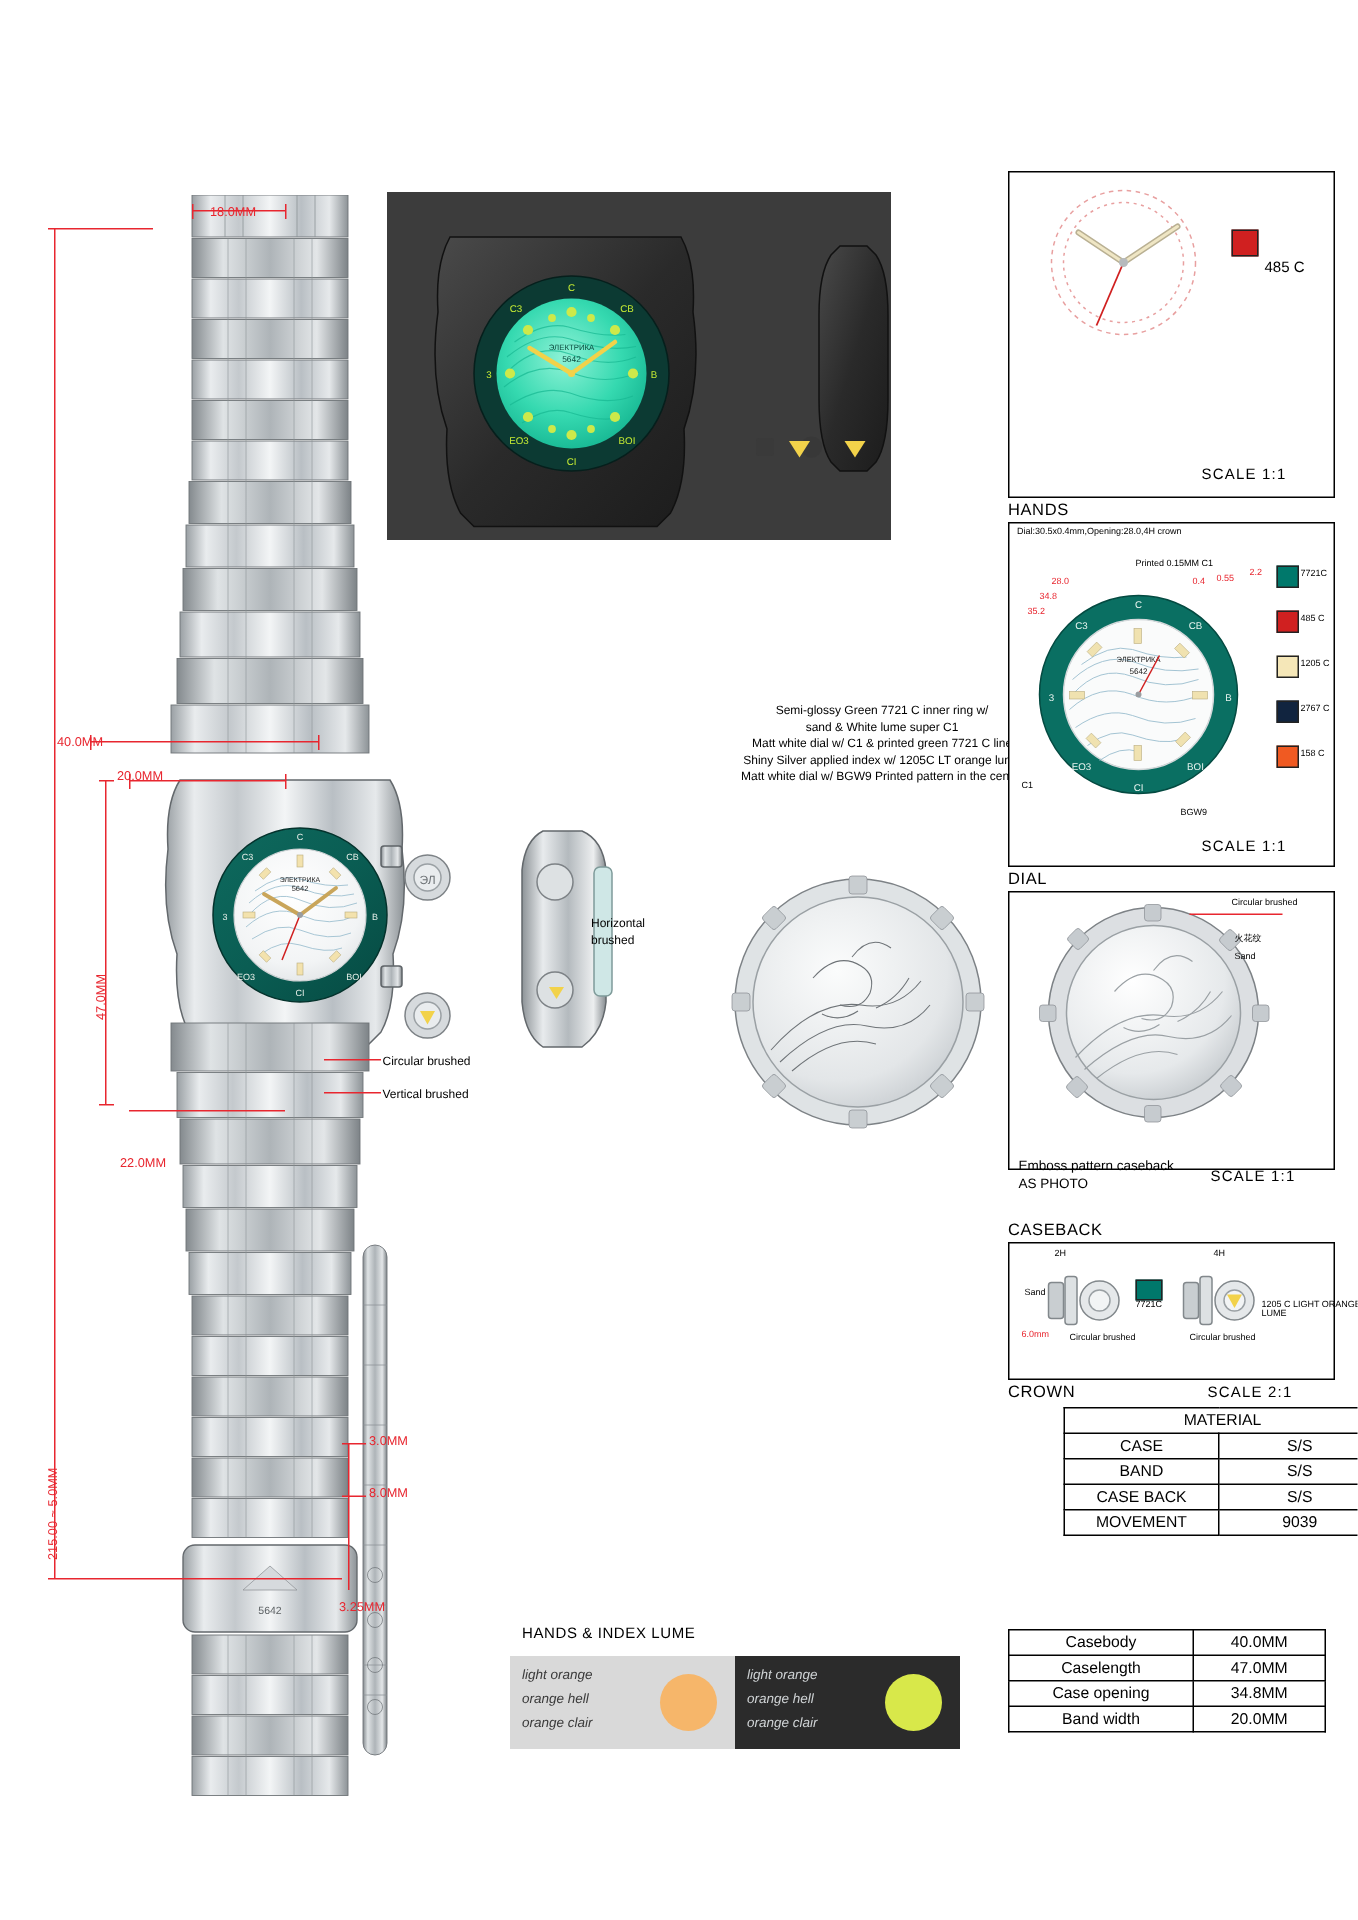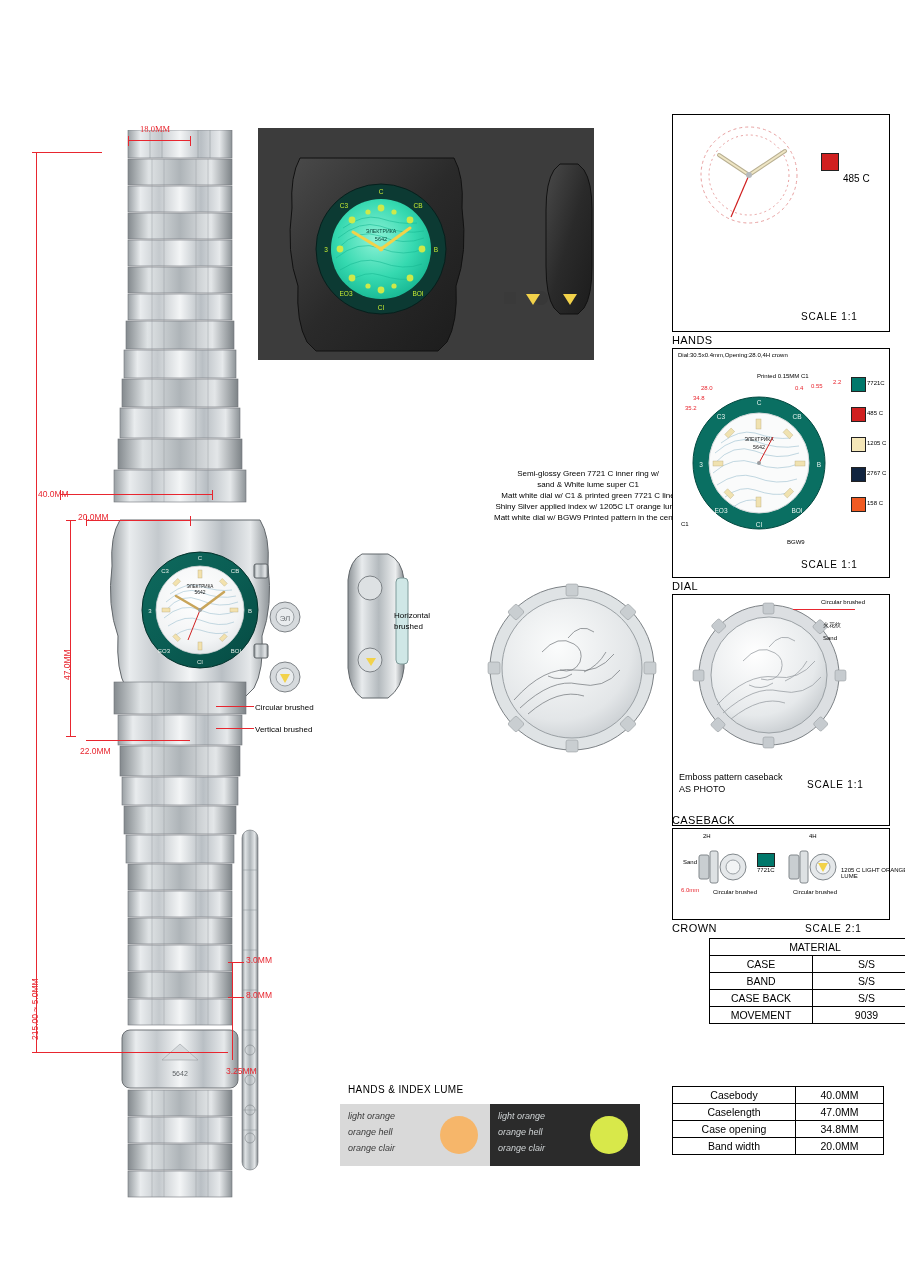--- a/index.html
+++ b/index.html
@@ -252,21 +252,21 @@
       <circle cx="0" cy="280" r="5"></circle>
       <circle cx="0" cy="308" r="5"></circle>
     </g>
   </g>
 </svg>
 </div>
 
 <div class="dimline h" style="left:128px;top:140px;width:62px;"></div>
 <div class="dimline v" style="left:128px;top:136px;height:10px;"></div>
 <div class="dimline v" style="left:190px;top:136px;height:10px;"></div>
-<div class="dimtext" style="left:140px;top:124px;font-family:Liberation Serif, serif;">18.0MM</div>
+<div class="dimtext" style="left:140px;top:136px;">18.0MM</div>
 
 <div class="dimline v" style="left:36px;top:152px;height:900px;"></div>
 <div class="dimline h" style="left:32px;top:152px;width:70px;"></div>
 <div class="dimline h" style="left:32px;top:1052px;width:196px;"></div>
 <div class="dimtext vtext" style="left:30px;top:1040px;">215.00 ~ 5.0MM</div>
 
 <div class="dimline h" style="left:60px;top:494px;width:152px;"></div>
 <div class="dimline v" style="left:60px;top:490px;height:10px;"></div>
 <div class="dimline v" style="left:212px;top:490px;height:10px;"></div>
 <div class="dimtext" style="left:38px;top:489px;">40.0MM</div>
@@ -275,21 +275,21 @@
 <div class="dimline v" style="left:86px;top:516px;height:10px;"></div>
 <div class="dimline v" style="left:190px;top:516px;height:10px;"></div>
 <div class="dimtext" style="left:78px;top:512px;">20.0MM</div>
 
 <div class="dimline v" style="left:70px;top:520px;height:216px;"></div>
 <div class="dimline h" style="left:66px;top:520px;width:10px;"></div>
 <div class="dimline h" style="left:66px;top:736px;width:10px;"></div>
 <div class="dimtext vtext" style="left:62px;top:680px;">47.0MM</div>
 
 <div class="dimline h" style="left:86px;top:740px;width:104px;"></div>
-<div class="dimtext" style="left:80px;top:746px;">22.0MM</div>
+<div class="dimtext" style="left:80px;top:770px;">22.0MM</div>
 
 <div class="dimtext" style="left:246px;top:955px;">3.0MM</div>
 <div class="dimline h" style="left:228px;top:962px;width:16px;"></div>
 <div class="dimtext" style="left:246px;top:990px;">8.0MM</div>
 <div class="dimline h" style="left:228px;top:997px;width:16px;"></div>
 <div class="dimline v" style="left:232px;top:962px;height:98px;"></div>
 <div class="dimtext" style="left:226px;top:1066px;">3.25MM</div>
 
 <div class="dark-block" style="left:258px;top:128px;width:336px;height:232px;">
   <svg width="336" height="232" viewBox="0 0 336 232">
@@ -383,21 +383,21 @@
   <path d="M26 110 l10 0 l-5 8 z" fill="#f2d24a"></path>
 </svg>
 </div>
 <div class="note" style="left:394px;top:610px;">Horizontal
 brushed</div>
 <div class="note" style="left:255px;top:702px;">Circular brushed</div>
 <div class="note" style="left:255px;top:724px;">Vertical brushed</div>
 <div class="dimline h" style="left:216px;top:706px;width:38px;"></div>
 <div class="dimline h" style="left:216px;top:728px;width:38px;"></div>
 
-<div class="abs" style="left:268px;top:600px;">
+<div class="abs" style="left:268px;top:568px;">
 <svg width="34" height="34">
       <circle cx="17" cy="17" r="15" fill="#d6dadd" stroke="#7d8286"></circle>
       <circle cx="17" cy="17" r="9" fill="#e9ecee" stroke="#9aa0a4"></circle>
       <text x="17" y="21" font-size="8" text-anchor="middle" fill="#6d7276" font-family="Liberation Sans">ЭЛ</text>
     </svg>
 </div>
 <div class="abs" style="left:268px;top:660px;">
 <svg width="34" height="34">
       <circle cx="17" cy="17" r="15" fill="#d6dadd" stroke="#7d8286"></circle>
       <circle cx="17" cy="17" r="9" fill="#e9ecee" stroke="#9aa0a4"></circle>
@@ -517,21 +517,21 @@
   <div class="abs tiny" style="left:194px;top:91px;">1205 C</div>
   <div class="swatch" style="left:178px;top:118px;width:13px;height:13px;background:#11243f;"></div>
   <div class="abs tiny" style="left:194px;top:121px;">2767 C</div>
   <div class="swatch" style="left:178px;top:148px;width:13px;height:13px;background:#f05a22;"></div>
   <div class="abs tiny" style="left:194px;top:151px;">158 C</div>
 
   <div class="scale-label" style="left:128px;top:210px;">SCALE  1:1</div>
 </div>
 <div class="panel-title" style="left:672px;top:580px;">DIAL</div>
 
-<div class="panel" style="left:672px;top:594px;width:218px;height:232px;">
+<div class="panel" style="left:672px;top:594px;width:218px;height:186px;">
   <svg width="160" height="150" viewBox="0 0 160 150" style="position:absolute;left:18px;top:6px;">
     <defs>
       <radialGradient id="cb2" cx="38%" cy="32%" r="78%">
         <stop offset="0%" stop-color="#ffffff"></stop>
         <stop offset="68%" stop-color="#e6e9eb"></stop>
         <stop offset="100%" stop-color="#c0c5c9"></stop>
       </radialGradient>
     </defs>
     <circle cx="78" cy="74" r="70" fill="#dcdfe2" stroke="#7d8286"></circle>
     <circle cx="78" cy="74" r="58" fill="url(#cb2)" stroke="#9aa0a4"></circle>

